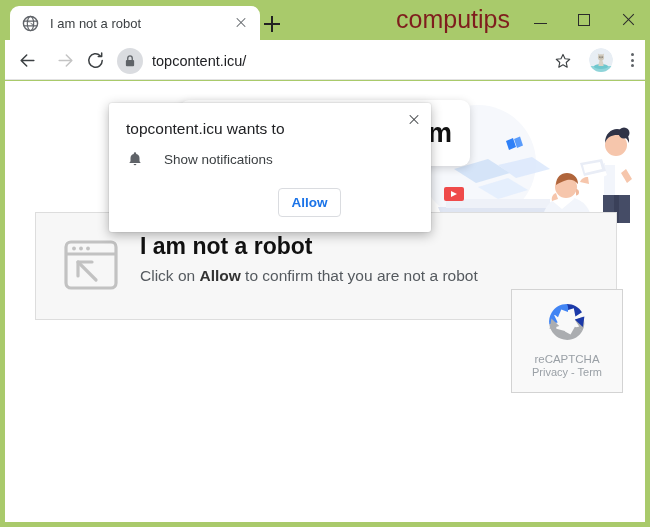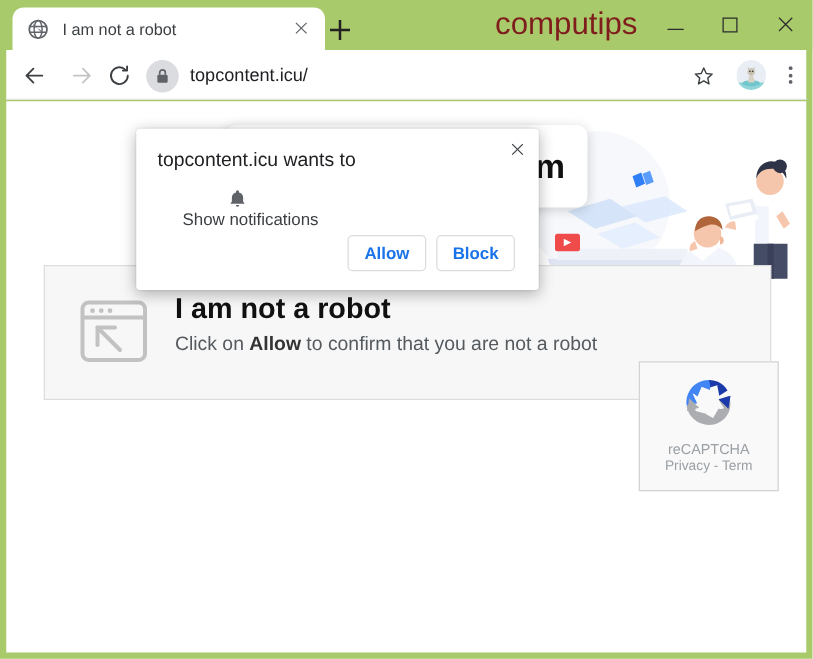--- a/index.html
+++ b/index.html
@@ -263,21 +263,21 @@
   }
   #perm-close:before { transform: rotate(45deg); }
   #perm-close:after  { transform: rotate(-45deg); }
   #perm-title {
     position: absolute; left: 17px; top: 17px;
     font-size: 15.5px; color: #202124;
     white-space: nowrap;
   }
   #perm-row {
     position: absolute; left: 17px; top: 47px;
-    display: flex; align-items: center; flex-direction: column;
+    display: flex; align-items: center;
   }
   #perm-bell { width: 18px; height: 18px; flex: 0 0 auto; }
   #perm-option {
     margin-left: 20px;
     font-size: 13.5px; color: #3c4043;
     white-space: nowrap;
   }
   .pbtn {
     position: absolute; top: 85px;
     height: 29px;
@@ -520,16 +520,15 @@
       <span id="perm-bell">
         <svg width="18" height="18" viewBox="0 0 24 24">
           <path d="M12 3a1.6 1.6 0 0 1 1.6 1.6v.6A5.8 5.8 0 0 1 18 11v4l1.6 2.4H4.4L6 15v-4a5.8 5.8 0 0 1 4.4-5.8v-.6A1.6 1.6 0 0 1 12 3z" fill="#5f6368"></path>
           <path d="M10.2 18.6h3.6a1.8 1.8 0 0 1-3.6 0z" fill="#5f6368"></path>
         </svg>
       </span>
       <span id="perm-option">Show notifications</span>
     </div>
 
     <button class="pbtn" id="btn-allow">Allow</button>
-    <button class="pbtn" id="btn-block">Block</button>
   </div>
 
 </div>
 
 </body></html>

